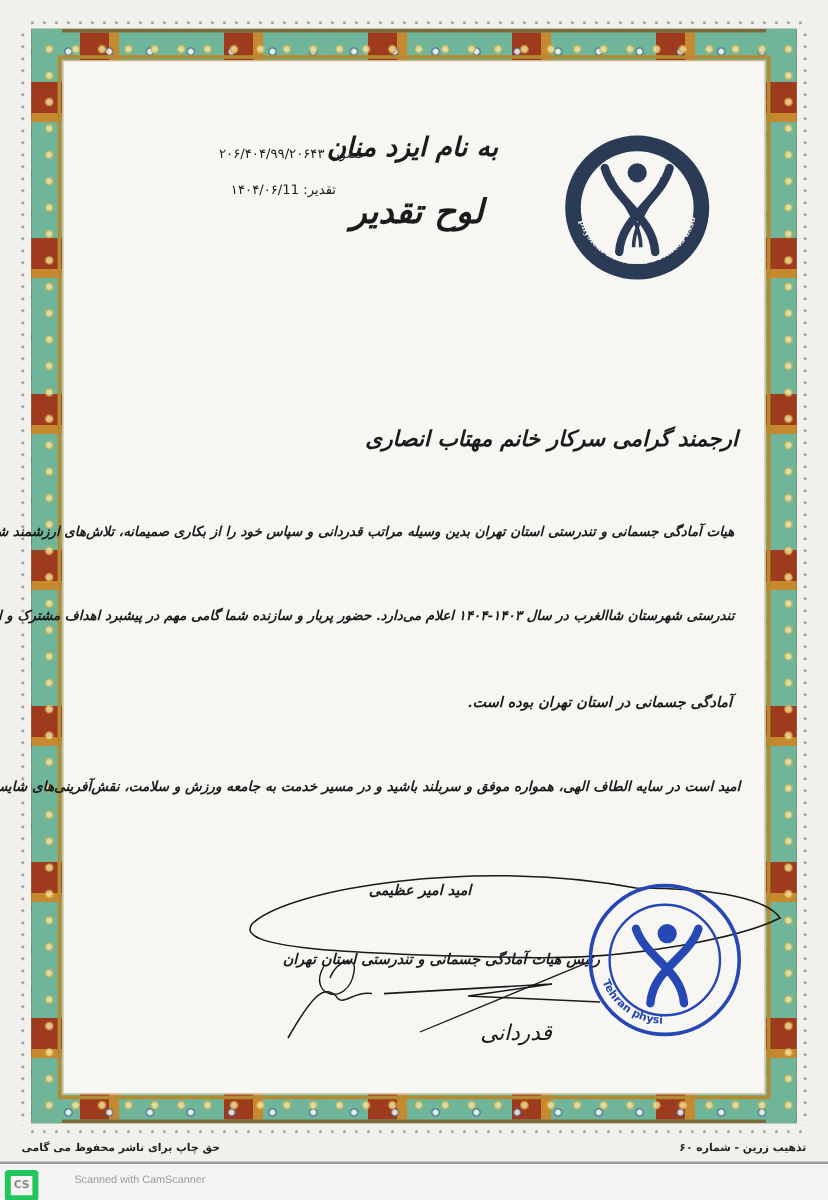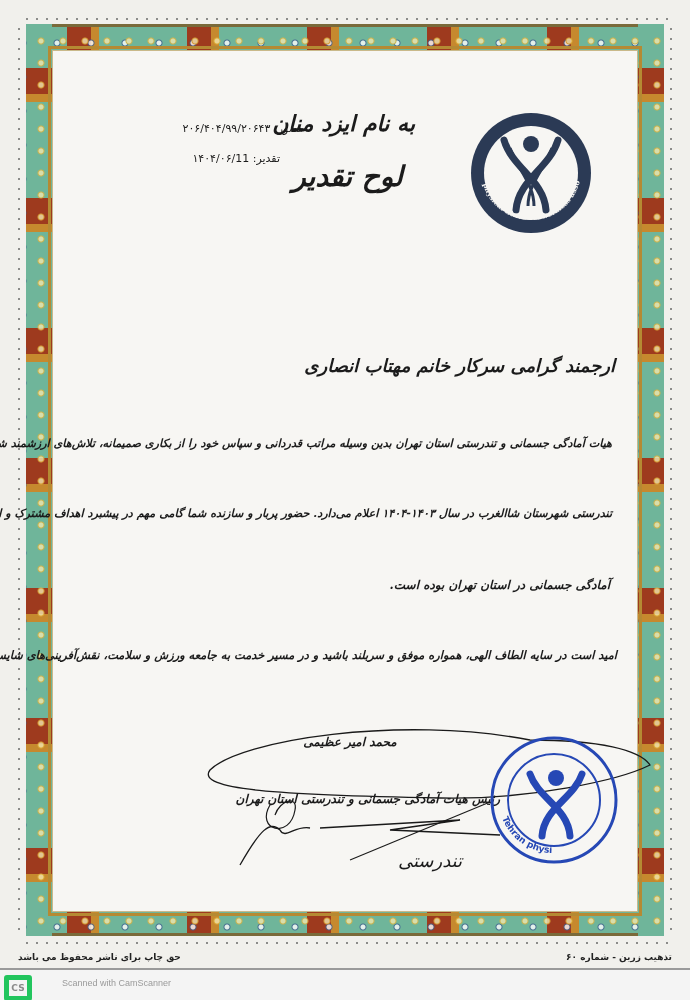--- a/index.html
+++ b/index.html
@@ -131,34 +131,34 @@
   <div class="txt serif body3">آمادگی جسمانی در استان تهران بوده است.</div>
   <div class="txt serif body4">امید است در سایه الطاف الهی، همواره موفق و سربلند باشید و در مسیر خدمت به جامعه ورزش و سلامت، نقش‌آفرینی‌های شایسته‌ای داشته باشید.</div>
 
   <svg class="sig-svg" viewBox="0 0 460 160">
     <path d="M330 20 C200 -5, 40 20, 10 50 C-5 70, 80 75, 240 78 C330 80, 420 60, 450 45 C440 30, 400 20, 330 20" stroke="#1a1a1a" stroke-width="1.3" fill="none"></path>
     <path d="M40 145 C60 110, 70 100, 80 110 C85 120, 95 105, 110 108 M120 108 L260 100 L190 110 L300 115" stroke="#1a1a1a" stroke-width="1.3" fill="none"></path>
     <path d="M70 85 C55 110, 90 120, 95 90 C98 75, 80 80, 75 95" stroke="#1a1a1a" stroke-width="1.2" fill="none"></path>
     <path d="M150 140 L290 82" stroke="#1a1a1a" stroke-width="1.1" fill="none"></path>
   </svg>
 
-  <div class="txt serif signer-name">محمد امیر عظیمی</div>
+  <div class="txt serif signer-name">امید امیر عظیمی</div>
   <div class="txt serif signer-title">رئیس هیات آمادگی جسمانی و تندرستی استان تهران</div>
-  <div class="txt serif handwritten">تندرستی</div>
+  <div class="txt serif handwritten">قدردانی</div>
 
   <svg class="stamp" viewBox="0 0 150 150">
     <circle cx="72" cy="72" r="62" fill="none" stroke="#2648b5" stroke-width="3"></circle>
     <circle cx="72" cy="72" r="46" fill="none" stroke="#2648b5" stroke-width="2"></circle>
     <circle cx="74" cy="50" r="8" fill="#2648b5"></circle>
     <path d="M48 46 C56 70, 86 80, 88 108 M100 46 C92 70, 62 80, 60 108" stroke="#2648b5" stroke-width="7" fill="none" stroke-linecap="round"></path>
     <path id="stampArc" d="M20 90 A55 55 0 0 0 70 125" fill="none"></path>
     <text font-size="9" fill="#2648b5" font-family="DejaVu Sans, sans-serif" font-weight="bold">
       <textPath href="#stampArc">Tehran physical</textPath>
     </text>
   </svg>
 
-  <div class="footer-left">حق چاپ برای ناشر محفوظ می باشد</div>
+  <div class="footer-left">حق چاپ برای ناشر محفوظ می گامی</div>
   <div class="footer-right">تذهیب زرین - شماره ۶۰</div>
 </div>
 
 <div class="scan-bar"></div>
 <div class="cs-badge">CS</div>
 <div class="cs-text">Scanned with CamScanner</div>
 
 </body></html>

